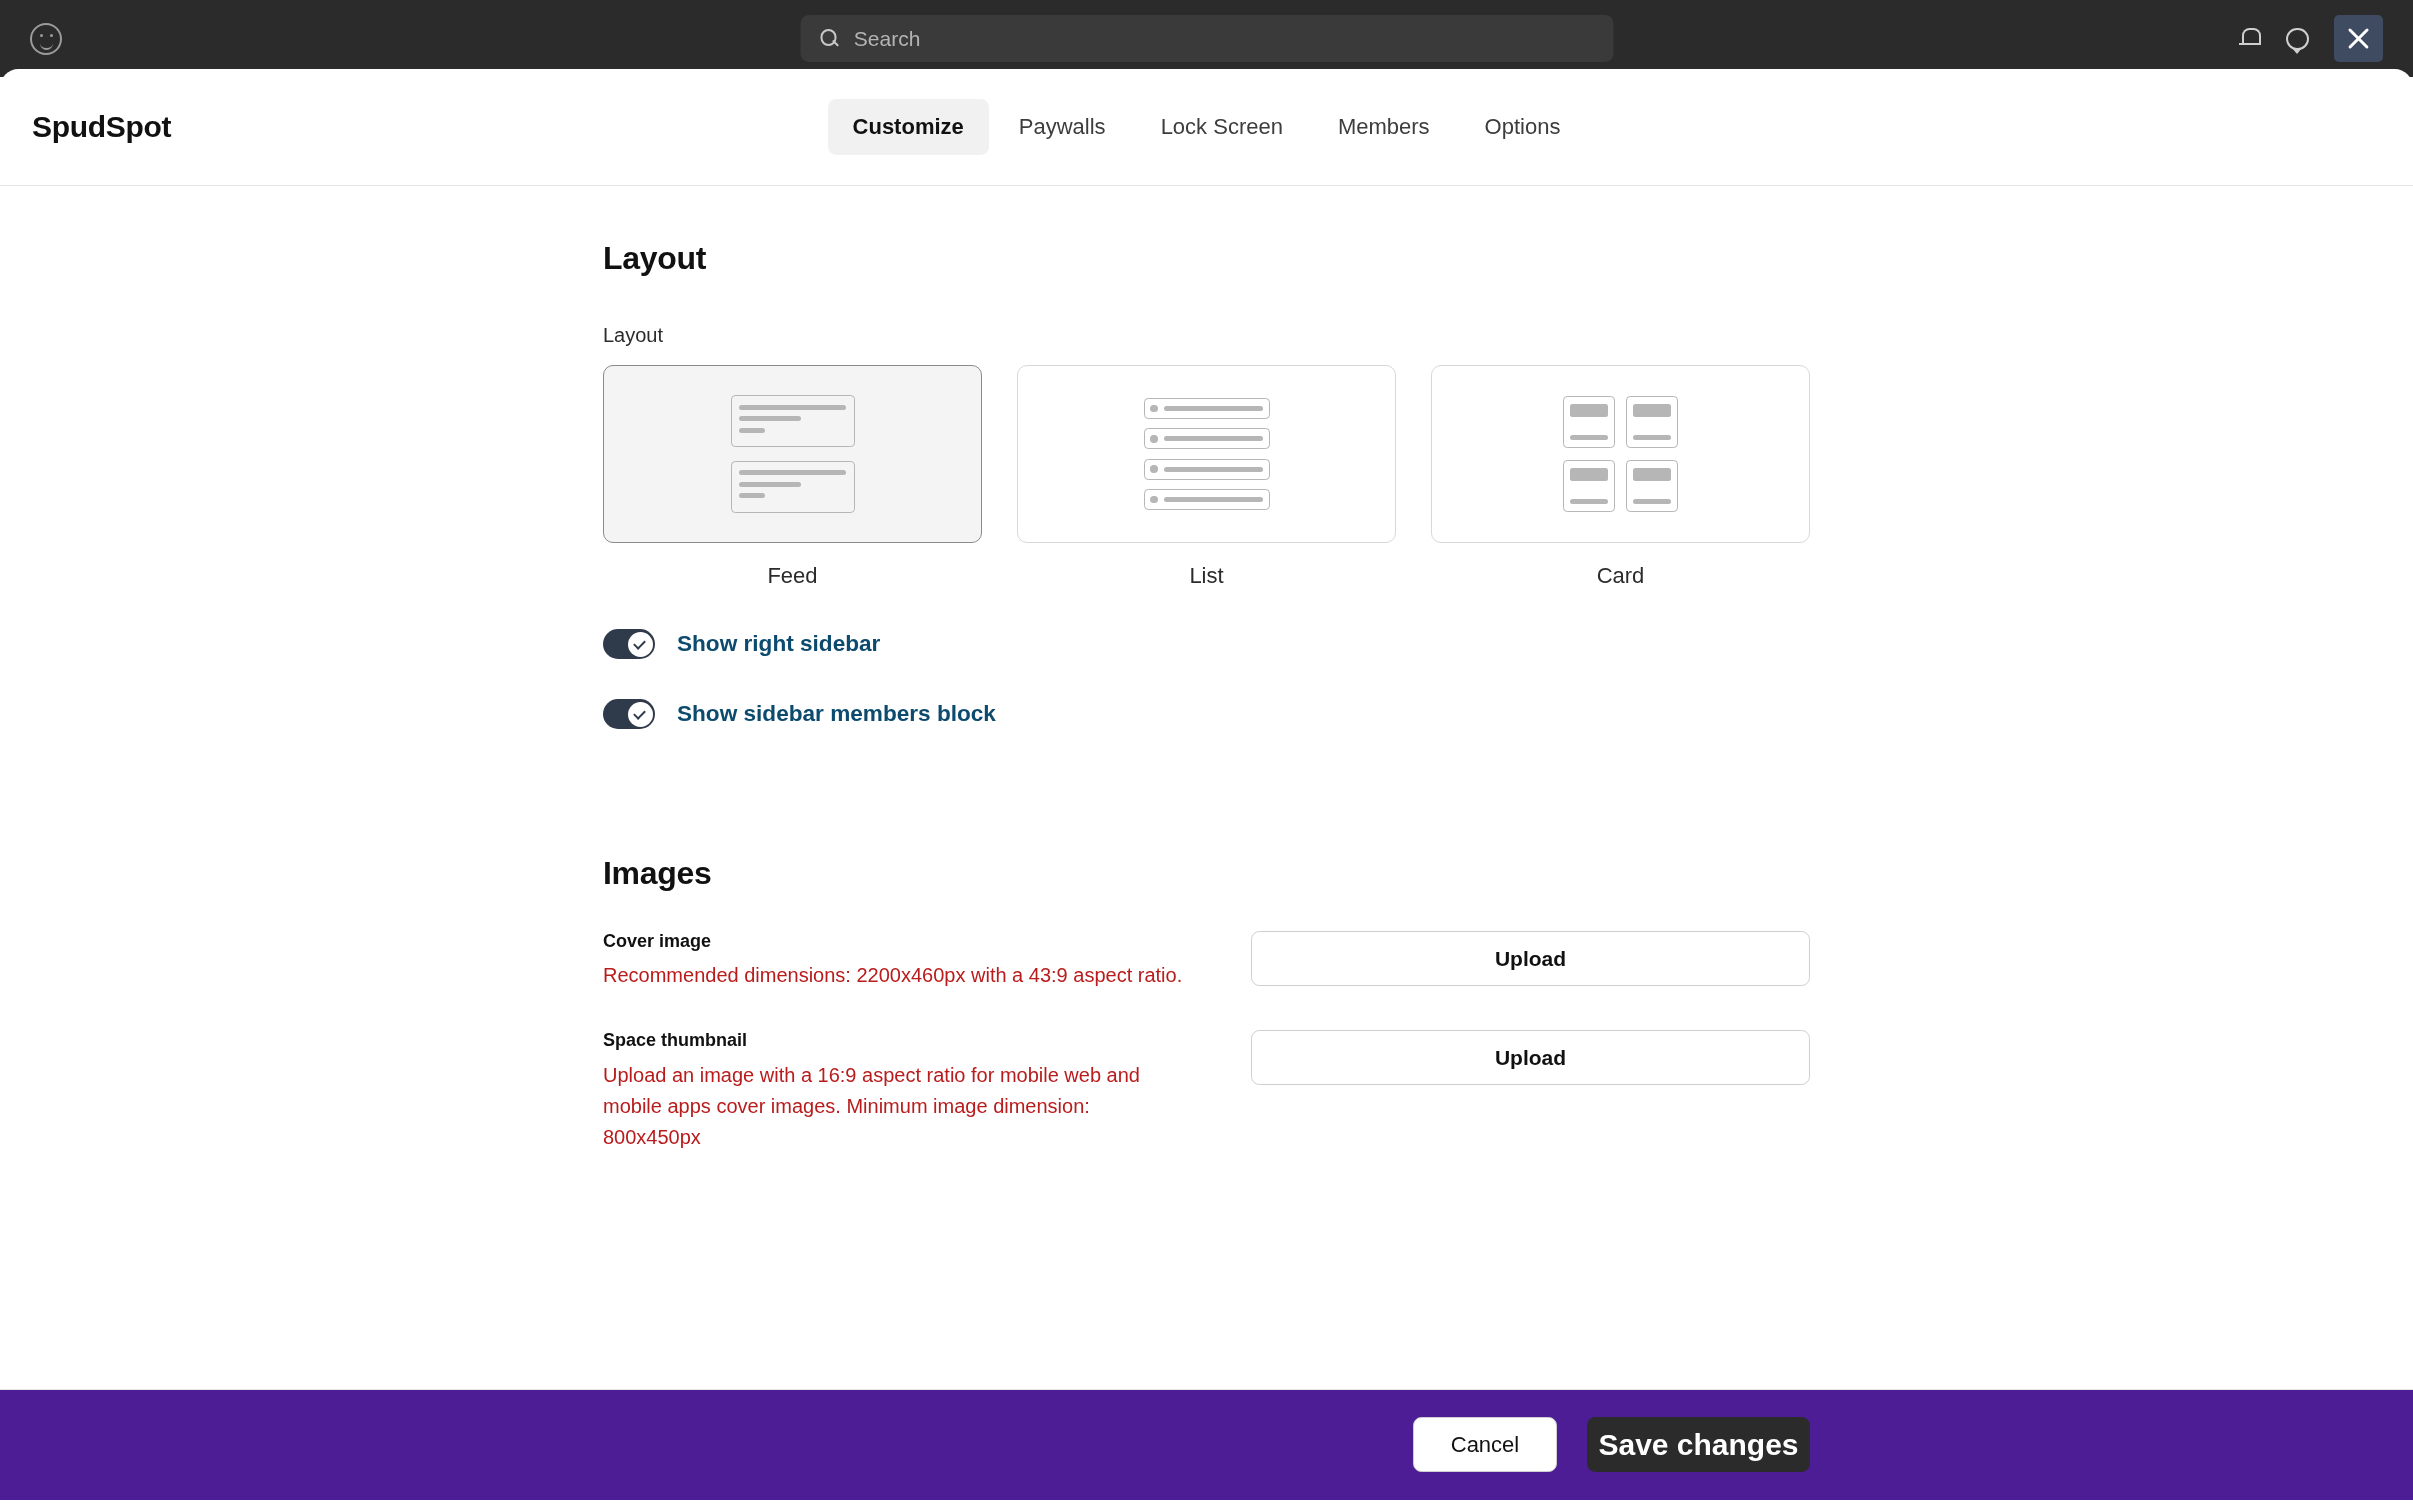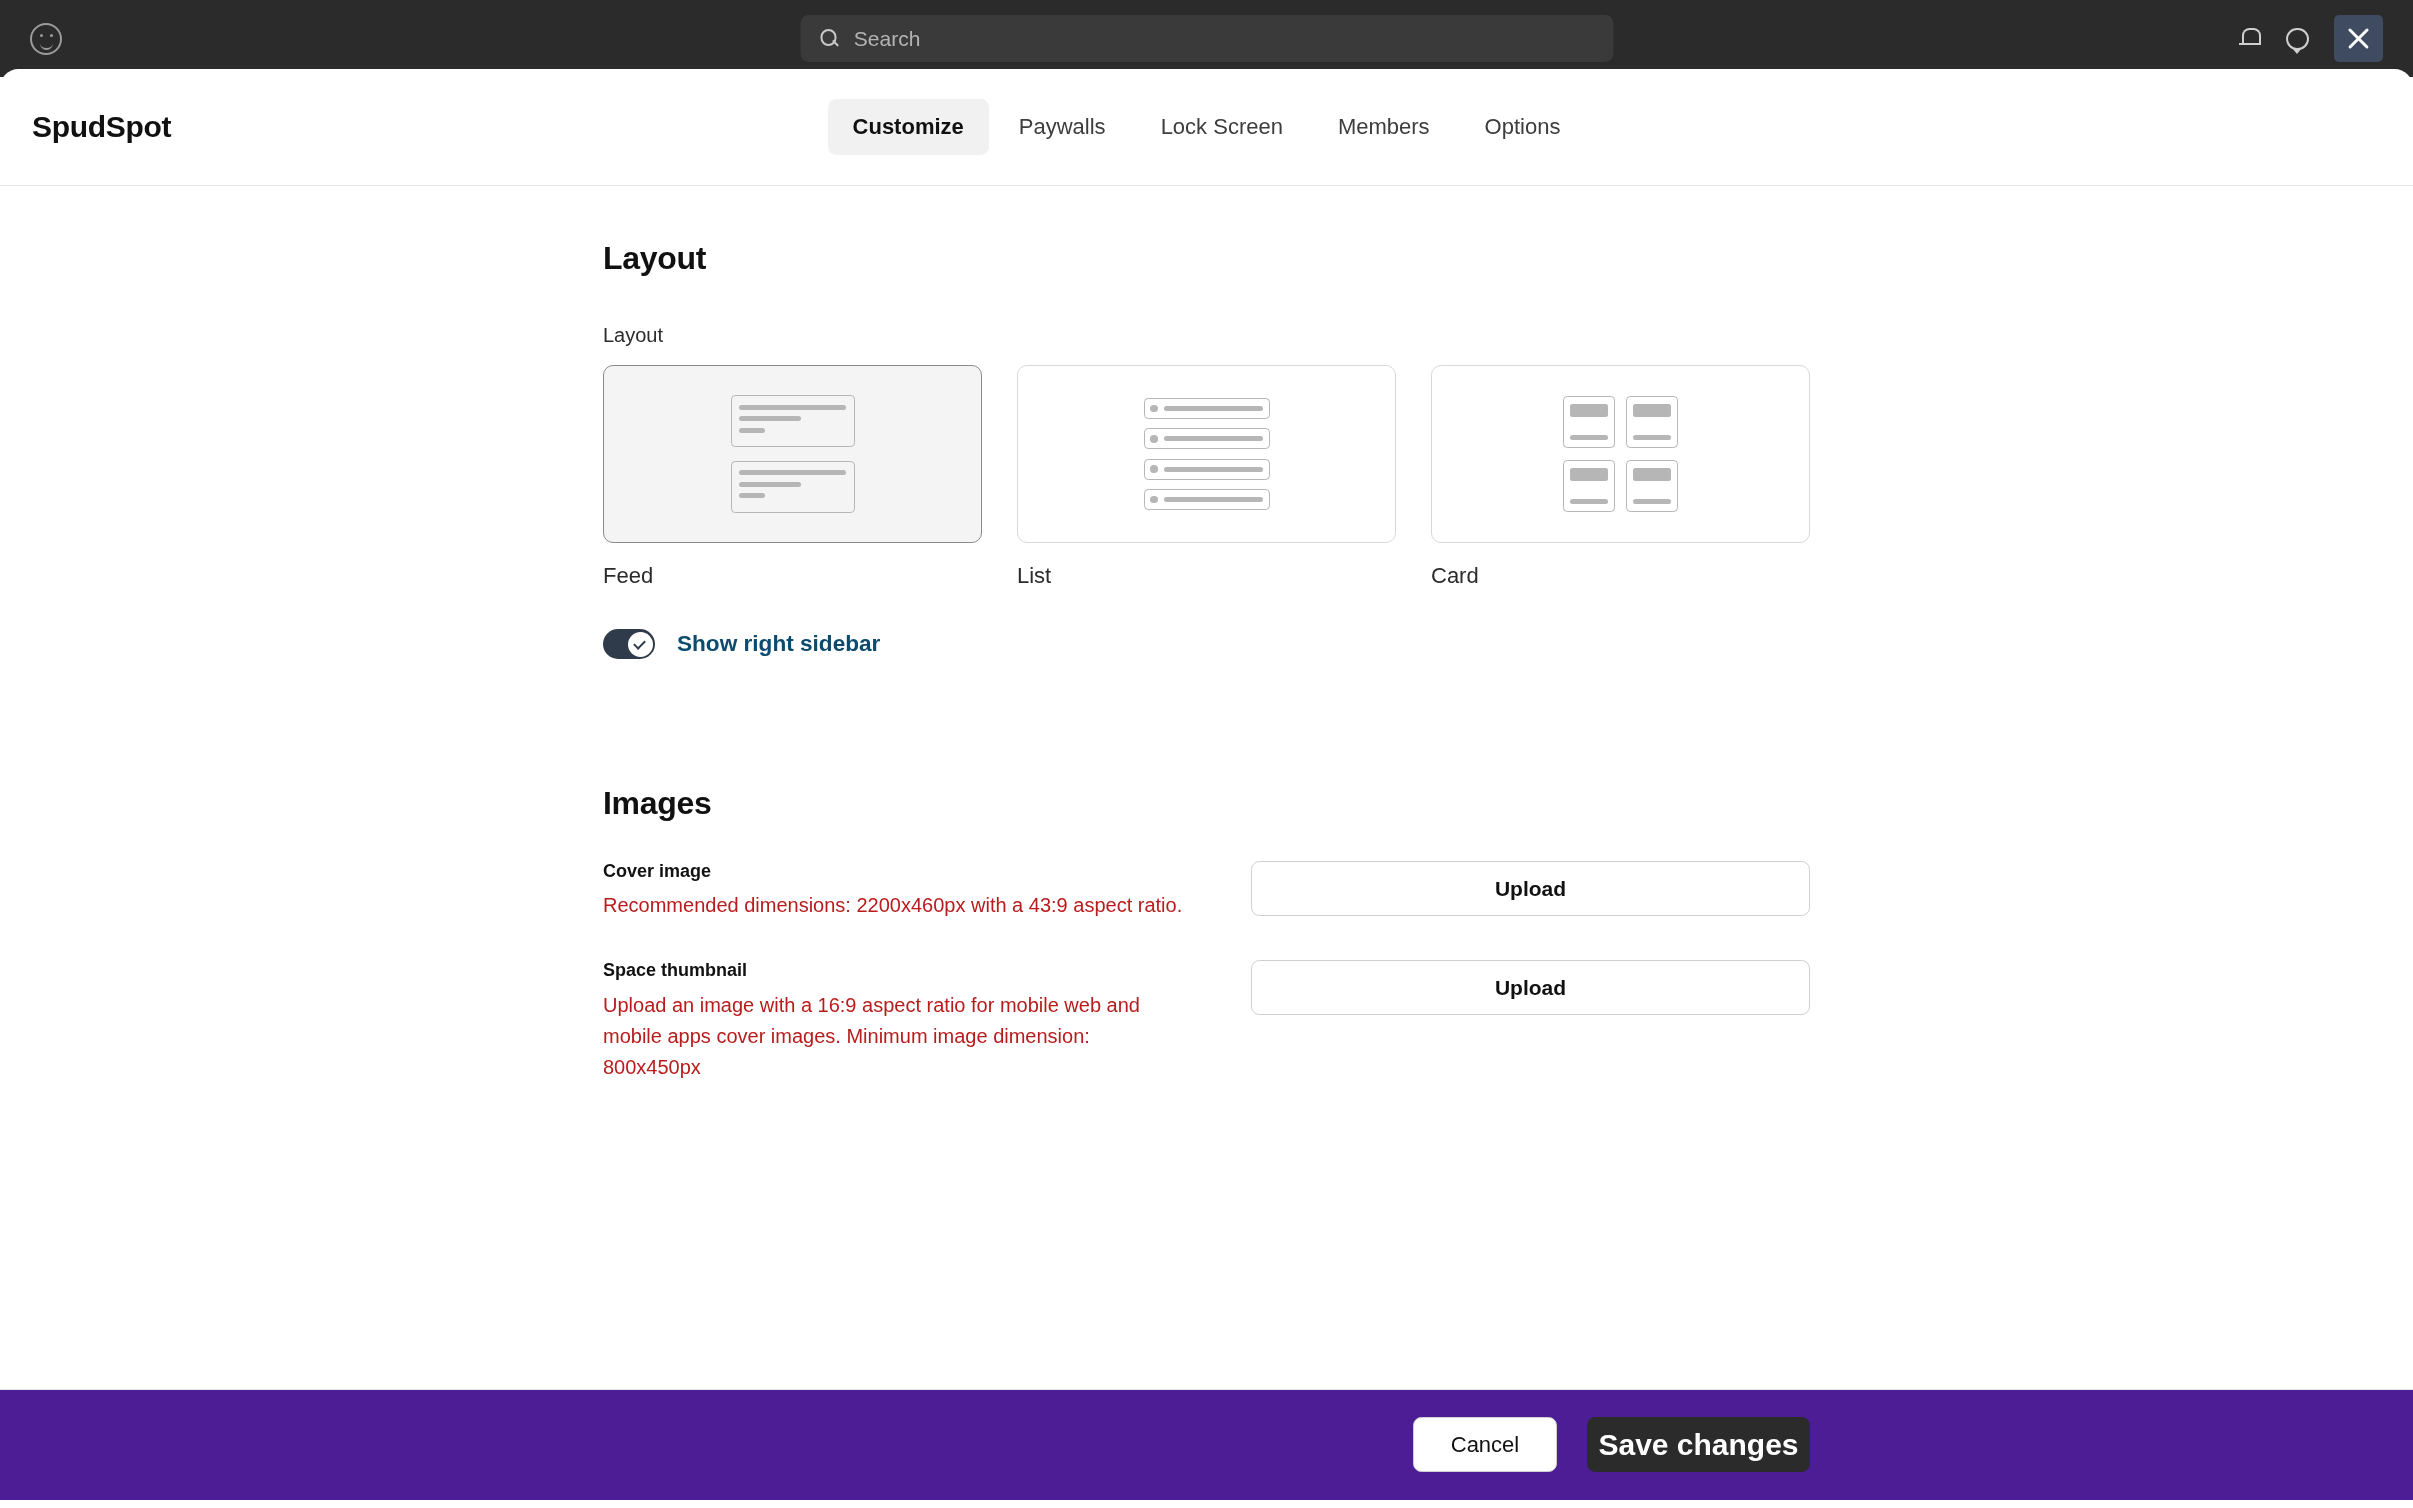--- a/index.html
+++ b/index.html
@@ -224,21 +224,21 @@
     display: flex;
     align-items: center;
     justify-content: center;
     background: #ffffff;
   }
   .layout-card.selected {
     background: #f4f4f5;
     border-color: #8b8b8b;
   }
   .layout-caption {
-    text-align: left;
+    text-align: center;
     font-size: 22px;
     color: #2b2b2b;
     margin-top: 20px;
   }
   
   .pv-feed { display: flex; flex-direction: column; gap: 13.4px; }
   .pv-feed-row {
     width: 124px; height: 52px;
     border: 1.7px solid #b6b6b6;
     border-radius: 4.2px;
@@ -492,20 +492,26 @@
         </div>
       </div>
 
       <div class="toggle-row">
         <div class="toggle">
             <span class="knob"></span>
           </div>
         <div class="toggle-label">Show right sidebar</div>
       </div>
 
+      <div class="toggle-row">
+        <div class="toggle">
+            <span class="knob"></span>
+          </div>
+        <div class="toggle-label">Show sidebar members block</div>
+      </div>
 
       <div class="images-section">
         <div class="section-title">Images</div>
 
         <div class="image-row">
           <div class="texts">
             <div class="img-title">Cover image</div>
             <div class="img-desc">Recommended dimensions: 2200x460px with a 43:9 aspect ratio.</div>
           </div>
           <div class="upload-btn">Upload</div>

